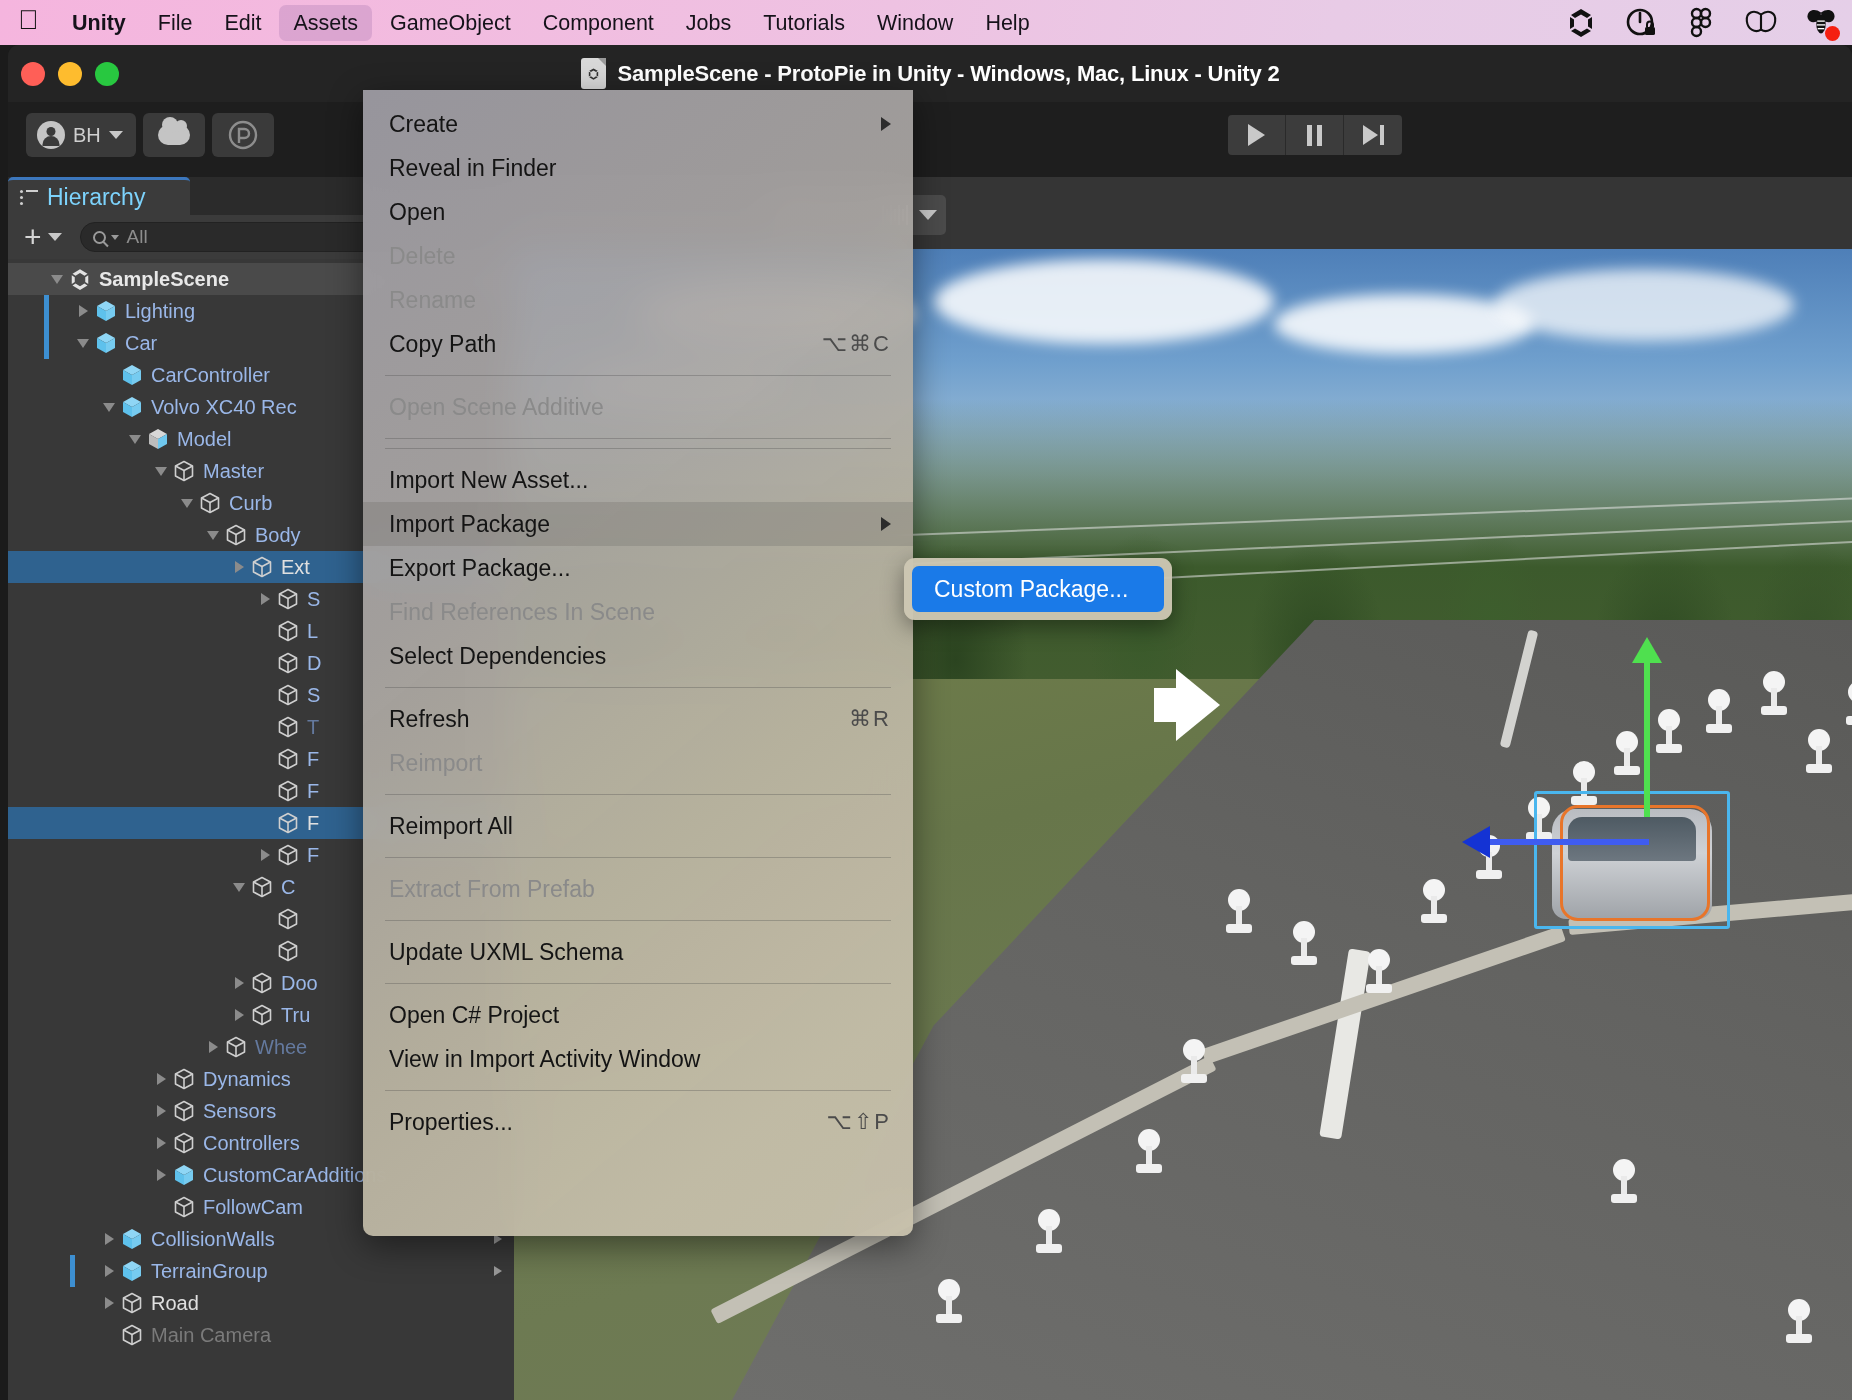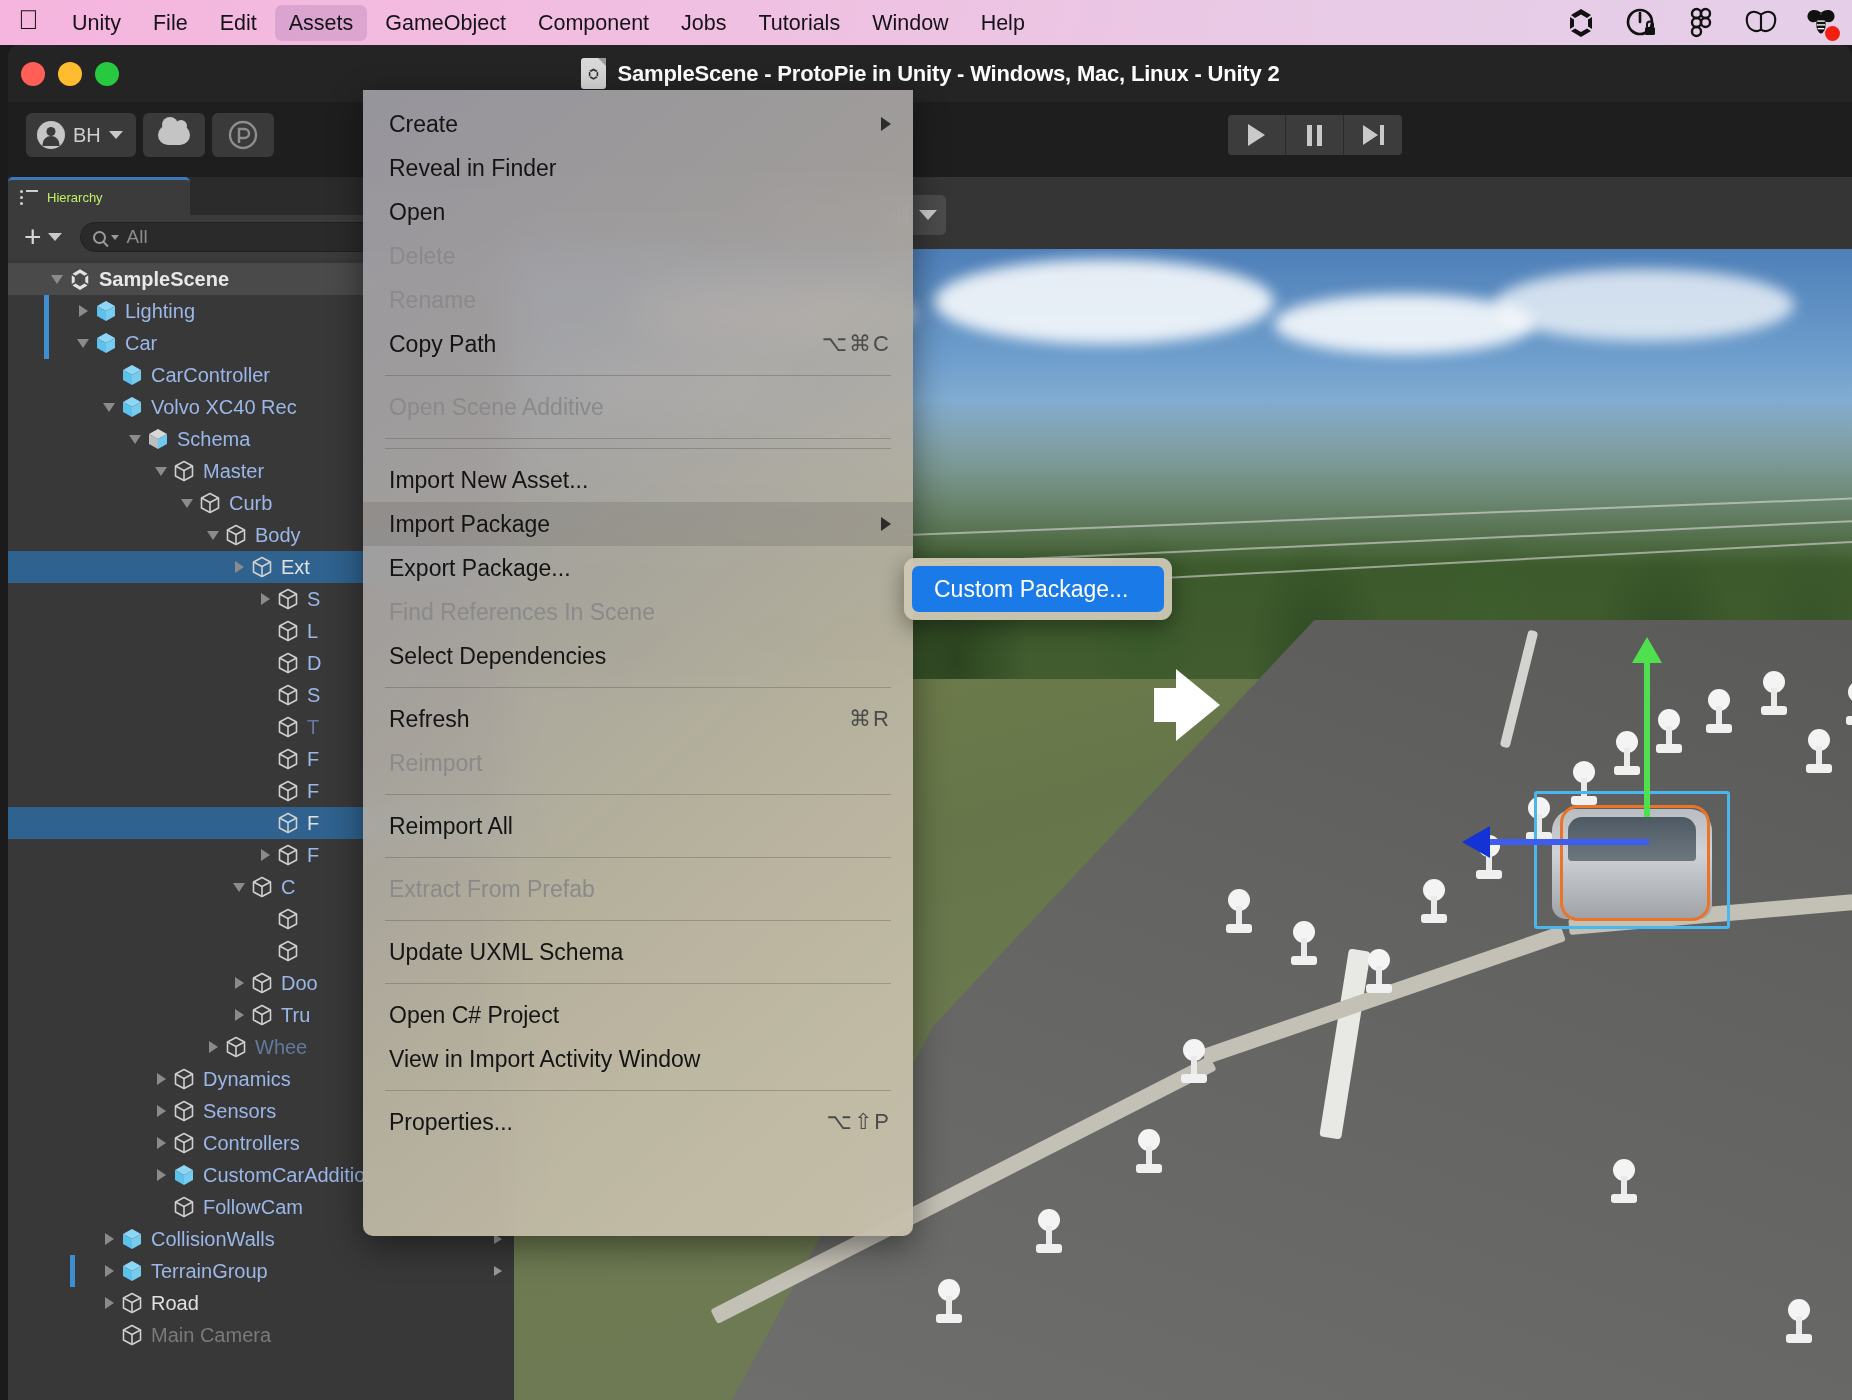--- a/index.html
+++ b/index.html
@@ -21,21 +21,21 @@
   }
   .mb-apple {
     width: 56px; display: flex; justify-content: center; align-items: center;
     color: #111; font-size: 27px; line-height: 1; padding-bottom: 4px;
   }
   .mb-item {
     padding: 4px 14px; margin: 0 2px;
     font-size: 21.5px; color: #15121a; border-radius: 7px;
     line-height: 28px; white-space: nowrap;
   }
-  .mb-item.bold { font-weight: normal; }
+  .mb-item.bold { font-weight: bold; }
   .mb-item.active { background: rgba(190,140,190,0.45); }
   .mb-right { margin-left: auto; display: flex; align-items: center; gap: 26px; padding-right: 14px; }
   .mb-icon { width: 34px; height: 34px; position: relative; display:flex; align-items:center; justify-content:center; }
   .mb-icon svg { display:block; }
   .badge-dot {
     position: absolute; right: -2px; bottom: -1px;
     width: 15px; height: 15px; border-radius: 50%; background: #f51f11;
   }
 
   
@@ -149,21 +149,21 @@
     width: 18px; height: 16px; position: relative; flex: none;
   }
   .tab-icon i {
     position: absolute; left: 6px; height: 2px; background: #cfcfcf; width: 12px;
   }
   .tab-icon i:nth-child(1){ top:1px; } .tab-icon i:nth-child(2){ top:7px; } .tab-icon i:nth-child(3){ top:13px; }
   .tab-icon b {
     position:absolute; left:0; width:3px; height:3px; background:#cfcfcf; border-radius:50%;
   }
   .tab-icon b:nth-of-type(1){ top:0px; } .tab-icon b:nth-of-type(2){ top:6px; } .tab-icon b:nth-of-type(3){ top:12px; }
-  .tab-label { font-size: 13px; color: #bef264; }
+  .tab-label { font-size: 23px; color: #7dd3fc; }
 
   .hier-toolbar {
     position: absolute; top: 38px; left: 0; width: 100%; height: 44px;
     background: #3b3b3b; display: flex; align-items: center; padding: 0 8px;
   }
   .plus-btn { display: flex; align-items: center; gap: 6px; padding: 0 8px; }
   .plus-sym { color: #d6d6d6; font-size: 30px; line-height: 22px; font-weight: 300; }
   .searchfield {
     flex: 1; height: 30px; margin-left: 10px; background: #2a2a2a;
     border-radius: 15px; display: flex; align-items: center;
@@ -562,21 +562,21 @@
           <div class="row">
             <span style="width: 116px; flex: 0 0 auto;"></span>
             <span class="arrow">
               <span class="d"></span>
             </span>
             <span class="cube"><svg width="24" height="24" viewBox="0 0 24 24">
                 <path d="M12 2 L21 7 L12 12 L3 7 Z" fill="#d8d8d8"></path>
                 <path d="M3 7 L12 12 L12 22 L3 17 Z" fill="#bdbdbd"></path>
                 <path d="M21 7 L12 12 L12 22 L21 17 Z" fill="#6fc8ef"></path>
               </svg></span>
-            <span class="label">Schema</span>
+            <span class="label">Model</span>
           </div>
           <div class="row">
             <span style="width: 142px; flex: 0 0 auto;"></span>
             <span class="arrow">
               <span class="d"></span>
             </span>
             <span class="cube"><svg width="24" height="24" viewBox="0 0 24 24">
                 <g fill="none" stroke="#cfcfcf" stroke-width="1.6" stroke-linejoin="round">
                   <path d="M12 2.5 L20.5 7 L20.5 17 L12 21.5 L3.5 17 L3.5 7 Z"></path>
                   <path d="M3.5 7 L12 11.5 L20.5 7"></path>

